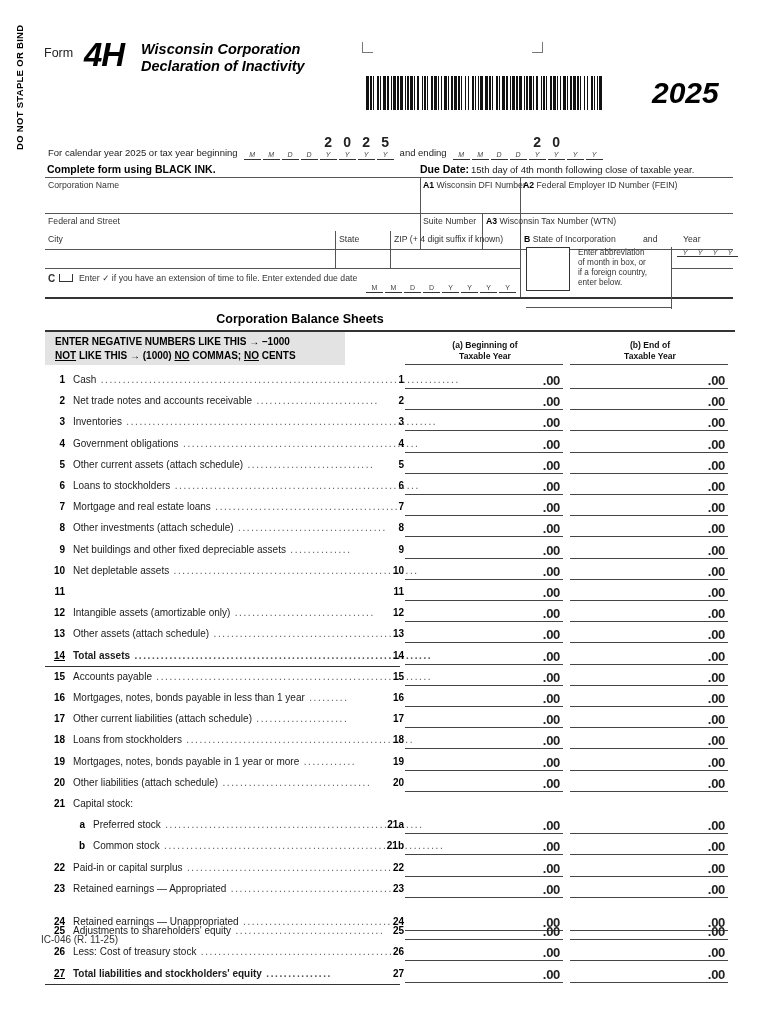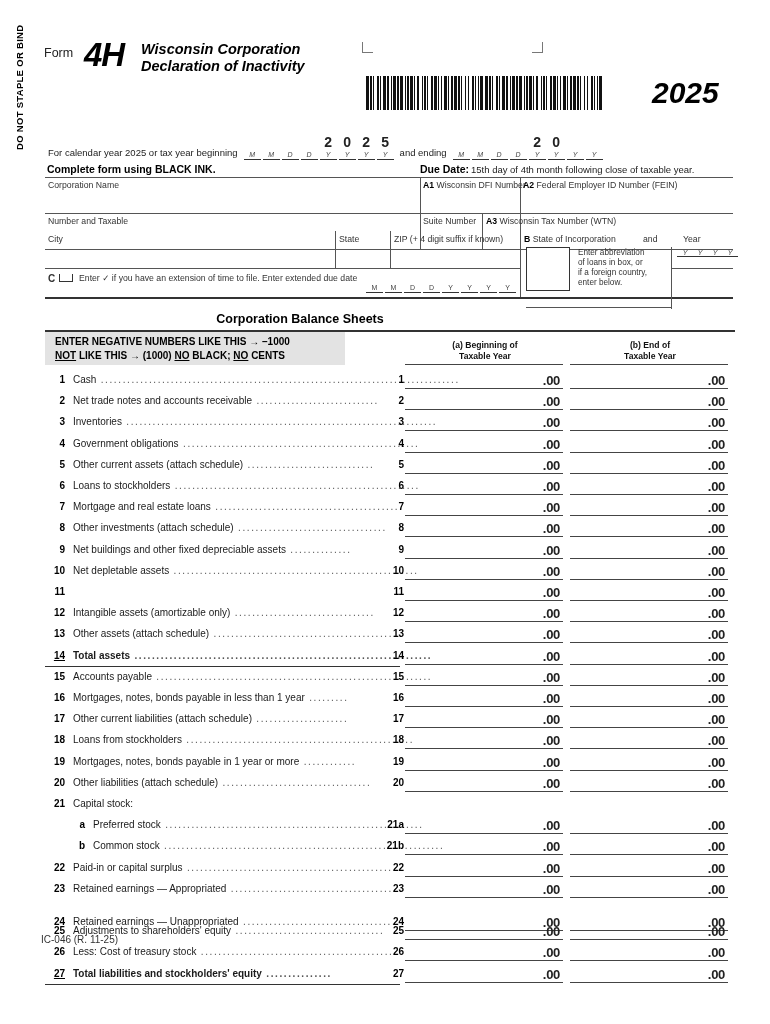--- a/index.html
+++ b/index.html
@@ -467,42 +467,42 @@
     <div class="fl" style="left:3px; top:17px;">Corporation Name</div>
     <div class="fl" style="left:378px; top:17px;">
       <b>A1</b>
       <span>Wisconsin DFI Number</span>
     </div>
     <div class="fl" style="left:478px; top:17px;">
       <b>A2</b>
       <span>Federal Employer ID Number (FEIN)</span>
     </div>
 
-    <div class="fl" style="left:3px; top:53px;">Number and Taxable</div>
+    <div class="fl" style="left:3px; top:53px;">Federal and Street</div>
     <div class="fl" style="left:378px; top:53px;">Suite Number</div>
     <div class="fl" style="left:441px; top:53px;">
       <b>A3</b>
       <span>Wisconsin Tax Number (WTN)</span>
     </div>
 
     <div class="fl" style="left:3px; top:71px;">City</div>
     <div class="fl" style="left:294px; top:71px;">State</div>
     <div class="fl" style="left:349px; top:71px;">ZIP (+ 4 digit suffix if known)</div>
 
     <div class="fl" style="left:479px; top:71px;">
       <b>B</b>
       <span>State of Incorporation</span>
     </div>
     <div class="fl" style="left:598px; top:71px;">and</div>
     <div class="fl" style="left:638px; top:71px;">Year</div>
 
     <div class="bbox" style="left:481px; top:84px; width:44px; height:44px;"></div>
     <div class="bnote" style="left:533px; top:85px;">
       <div>Enter abbreviation</div>
-      <div>of loans in box, or</div>
+      <div>of month in box, or</div>
       <div>if a foreign country,</div>
       <div>enter below.</div>
     </div>
     <div id="b-year-cells">
         <div class="ycell" style="left: 632px; top: 86px; position: absolute;">Y</div>
         <div class="ycell" style="left: 647px; top: 86px; position: absolute;">Y</div>
         <div class="ycell" style="left: 662px; top: 86px; position: absolute;">Y</div>
         <div class="ycell" style="left: 677px; top: 86px; position: absolute;">Y</div>
       </div>
     <div class="rule" style="left:481px; top:144px; width:145px;"></div>
@@ -548,21 +548,21 @@
       </div>
   </div>
 
   <div class="bs-title">
     <span>Corporation Balance Sheets</span>
   </div>
 
   <div class="neg-box">
     <div>ENTER NEGATIVE NUMBERS LIKE THIS → –1000</div>
     <div>
-      <u>NOT</u><span> LIKE THIS → (1000)  </span><u>NO</u><span> BLACK; </span><u>NO</u><span> CENTS</span>
+      <u>NOT</u><span> LIKE THIS → (1000)  </span><u>NO</u><span> COMMAS; </span><u>NO</u><span> CENTS</span>
     </div>
   </div>
 
   <div class="colhead" style="left:405px; top:340px; width:160px;">
     <div>(a) Beginning of</div>
     <div>Taxable Year</div>
   </div>
   <div class="colhead" style="left:570px; top:340px; width:160px;">
     <div>(b) End of</div>
     <div>Taxable Year</div>

